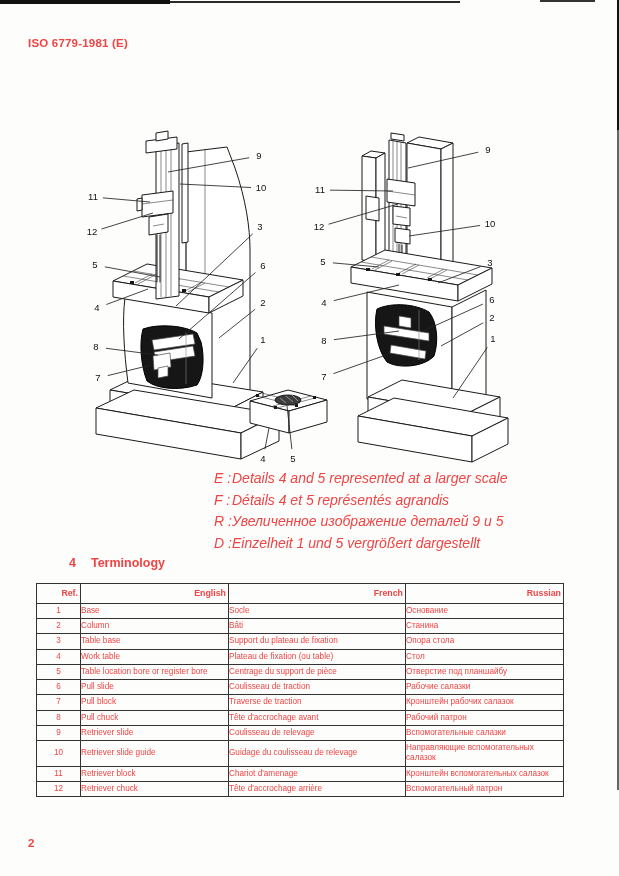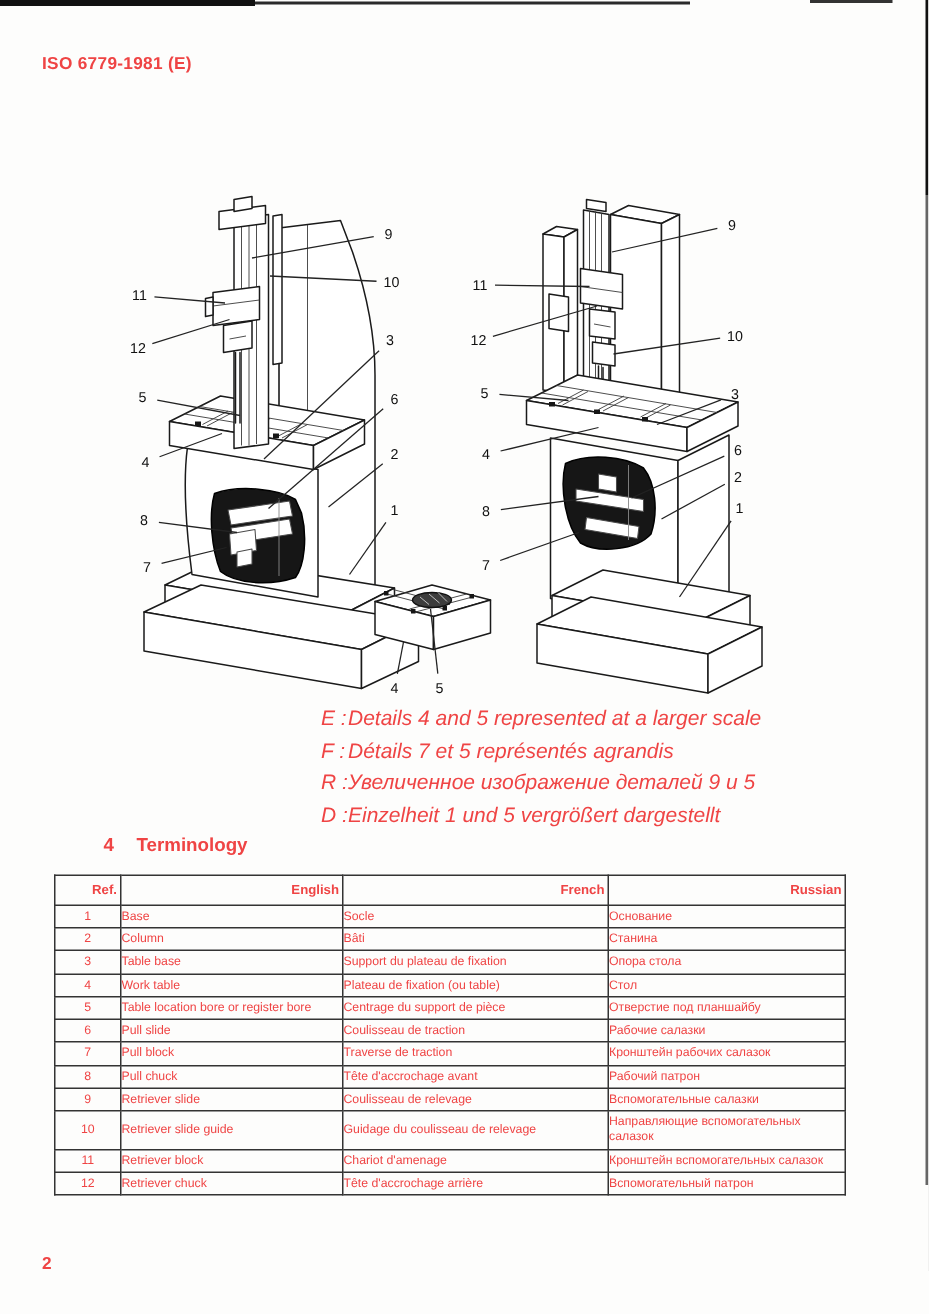--- a/index.html
+++ b/index.html
@@ -223,21 +223,21 @@
     <g>
         <line x1="264.90021906565863" y1="449.18220149409717" x2="269" y2="428" class="leader"></line>
         <text x="263" y="462.2" text-anchor="middle" class="callout-num">4</text>
         <line x1="291.87510984719063" y1="449.06347031685044" x2="287" y2="406" class="leader"></line>
         <text x="293" y="462.2" text-anchor="middle" class="callout-num">5</text>
       </g>
   </svg>
 
   <div class="legend">
       <div class="legend-line"><span class="legend-prefix">E :</span><span>Details 4 and 5 represented at a larger scale</span></div>
-      <div class="legend-line"><span class="legend-prefix">F :</span><span>Détails 7 et 5 représentés agrandis</span></div>
+      <div class="legend-line"><span class="legend-prefix">F :</span><span>Détails 4 et 5 représentés agrandis</span></div>
       <div class="legend-line"><span class="legend-prefix">R :</span><span>Увеличенное изображение деталей 9 и 5</span></div>
       <div class="legend-line"><span class="legend-prefix">D :</span><span>Einzelheit 1 und 5 vergrößert dargestellt</span></div>
     </div>
 
   <div class="section-heading">
     <span class="num">4</span><span>Terminology</span>
   </div>
 
   <table class="term-table">
     <colgroup>

